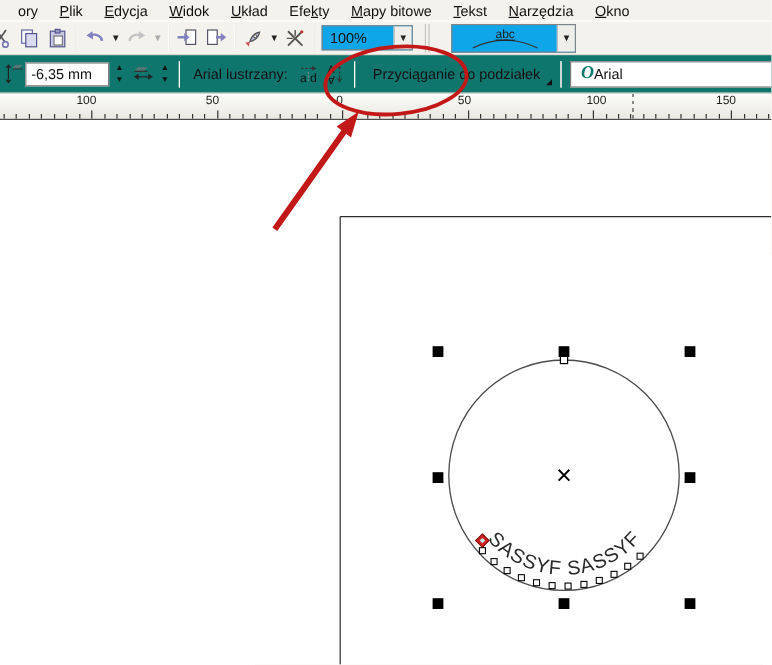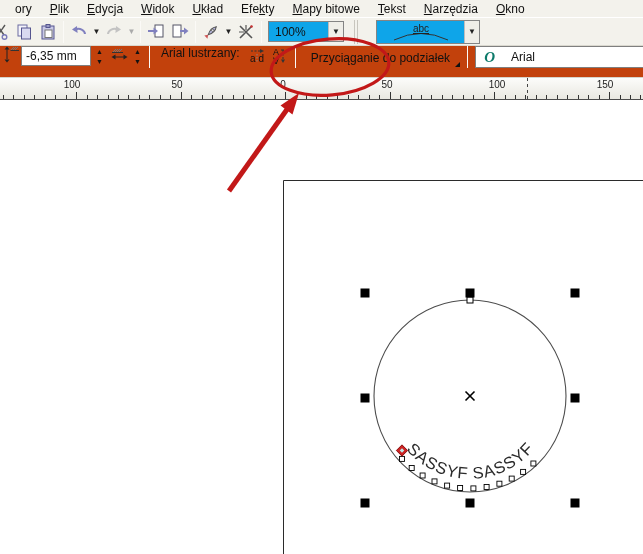--- a/index.html
+++ b/index.html
@@ -29,21 +29,21 @@
   #zoom-combo { width:76px; margin-left:3px; }
   #zoom-combo .val { flex:1; padding-left:6px; font-size:12px; color:#111; }
   .combo-arrow { width:15px; height:100%; border-left:1px solid #bdbdbd; background:#efeee8;
                  display:flex; align-items:center; justify-content:center; font-size:8px; color:#222; }
   #preset-combo { width:104px; height:24px; margin-left:14px; }
   #preset-combo .art { flex:1; display:flex; align-items:center; justify-content:center; }
   .dblsep { width:4px; height:24px; margin:0 4px 0 10px;
             border-left:1px solid #c8c6be; border-right:1px solid #c8c6be; }
 
   
-  #propbar { height:32px; display:flex; background:#c2410c;
+  #propbar { height:32px; display:flex; align-items:center; background:#0f766e;
              border-bottom:1px solid #d6d4cb; font-size:12px; color:#111; overflow:hidden; }
   .pb-icon { width:17px; height:17px; margin:0 1px 0 3px; flex:0 0 auto; }
   .numbox { height:20px; border:1px solid #7f7f7f; background:#fff; font-size:12px;
             font-family:"Liberation Sans",sans-serif; padding:0 4px; color:#111; }
   #distance-input { width:70px; }
   #offset-input { width:74px; }
   .spinner { width:13px; height:20px; display:flex; flex-direction:column; margin:0 2px; }
   .spin-btn { flex:1; display:flex; align-items:center; justify-content:center;
               font-size:7px; color:#111; line-height:1; }
   .pb-label { margin:0 6px 0 8px; white-space:nowrap; }
@@ -51,21 +51,21 @@
               align-items:center; justify-content:center; position:relative; }
   .mini-btn svg { display:block; }
   #snap-button { height:24px; display:flex; align-items:center; padding:0 12px 0 10px;
                  position:relative; white-space:nowrap; margin:0 2px; }
   #snap-button .flyout { position:absolute; right:2px; bottom:3px; width:0; height:0;
                  border-left:5px solid transparent; border-bottom:5px solid #111; }
   #font-combo { flex:1 1 auto; height:22px; margin-left:4px; margin-right:-2px;
                 border:1px solid #7f7f7f; background:#fff; display:flex; align-items:center; }
   #font-symbol { font-family:"Liberation Serif", serif; font-style:italic; font-size:15px;
                  color:#0d7a6a; margin-left:8px; font-weight:bold; }
-  #font-name { margin-left:16px; font-size:12px; color:#111; }
+  #font-name { margin-left:0; font-size:12px; color:#111; }
 
   
   #ruler { position:relative; height:22px; background:linear-gradient(#fcfcfa,#e9e8e1);
            border-bottom:1px solid #4c4c4c; overflow:hidden; }
   .tick { position:absolute; bottom:0; width:1px; height:4px; background:#333; }
   .tick.tall { height:7px; }
   .ruler-label { position:absolute; top:1px; transform:translateX(-50%);
                  font-size:10px; color:#222; }
   #ruler-dash { position:absolute; top:0; bottom:0; width:1px;
                 background:repeating-linear-gradient(#444 0 3px, transparent 3px 6px); }

